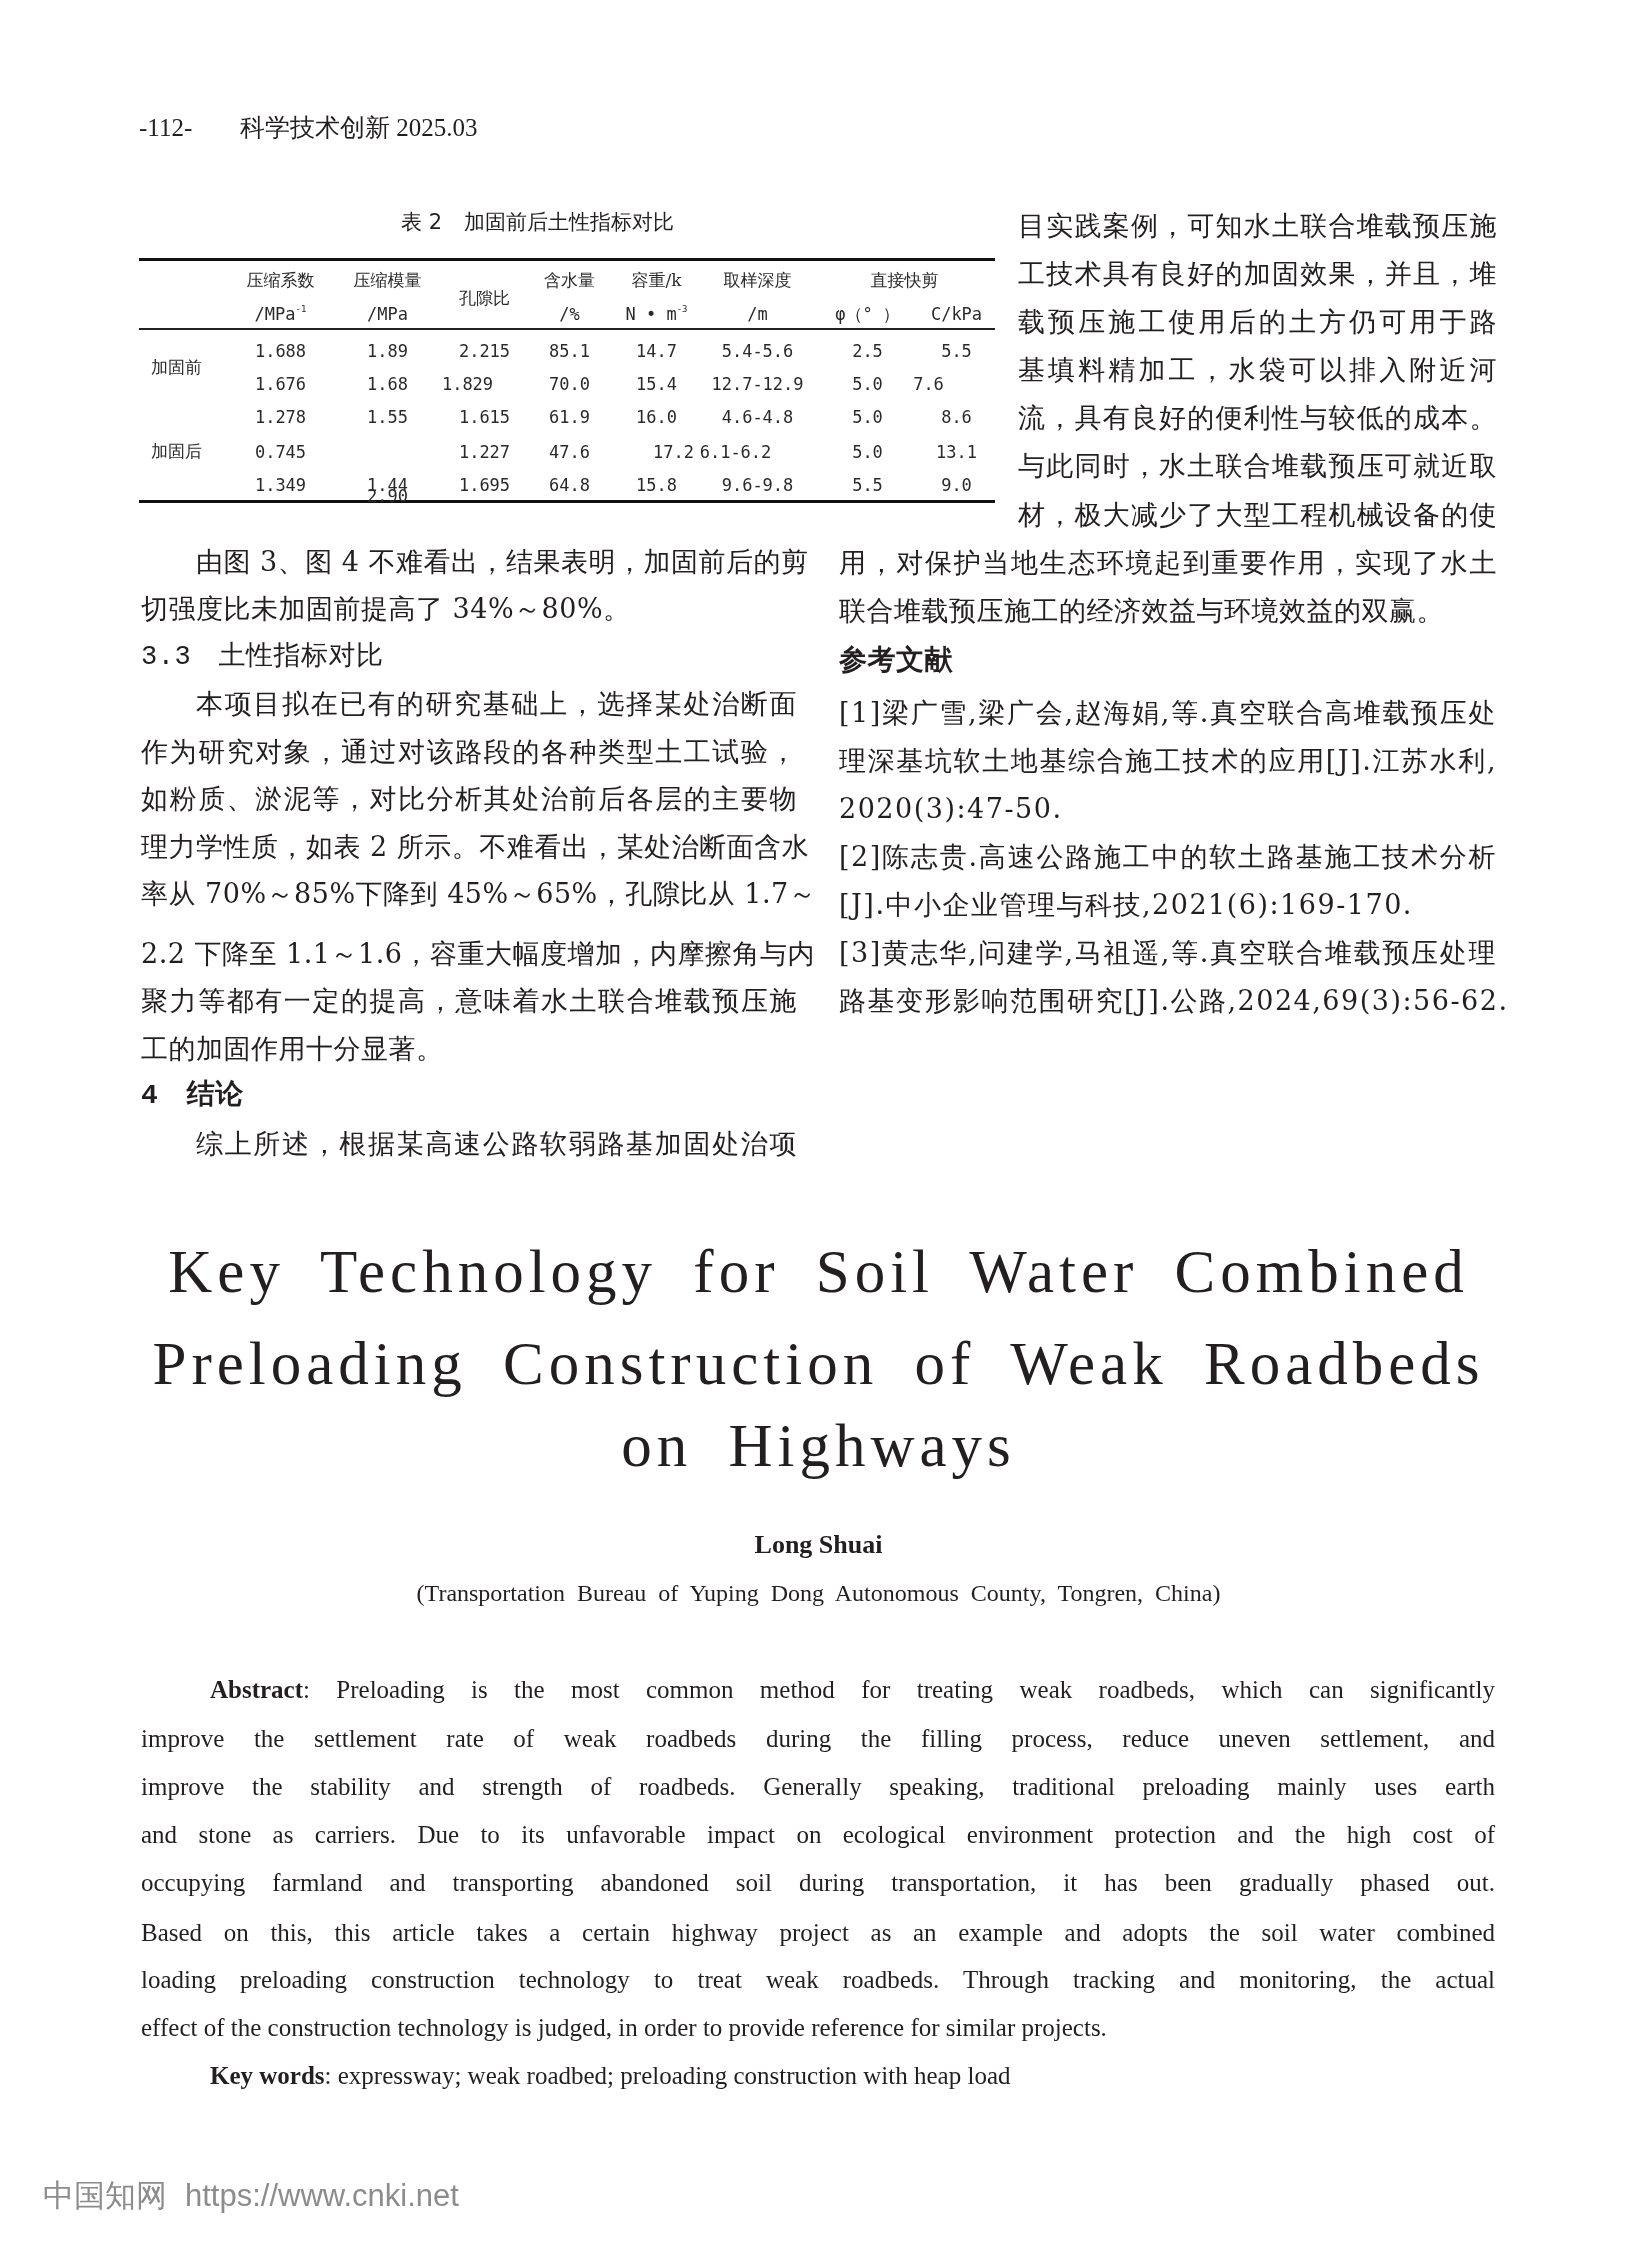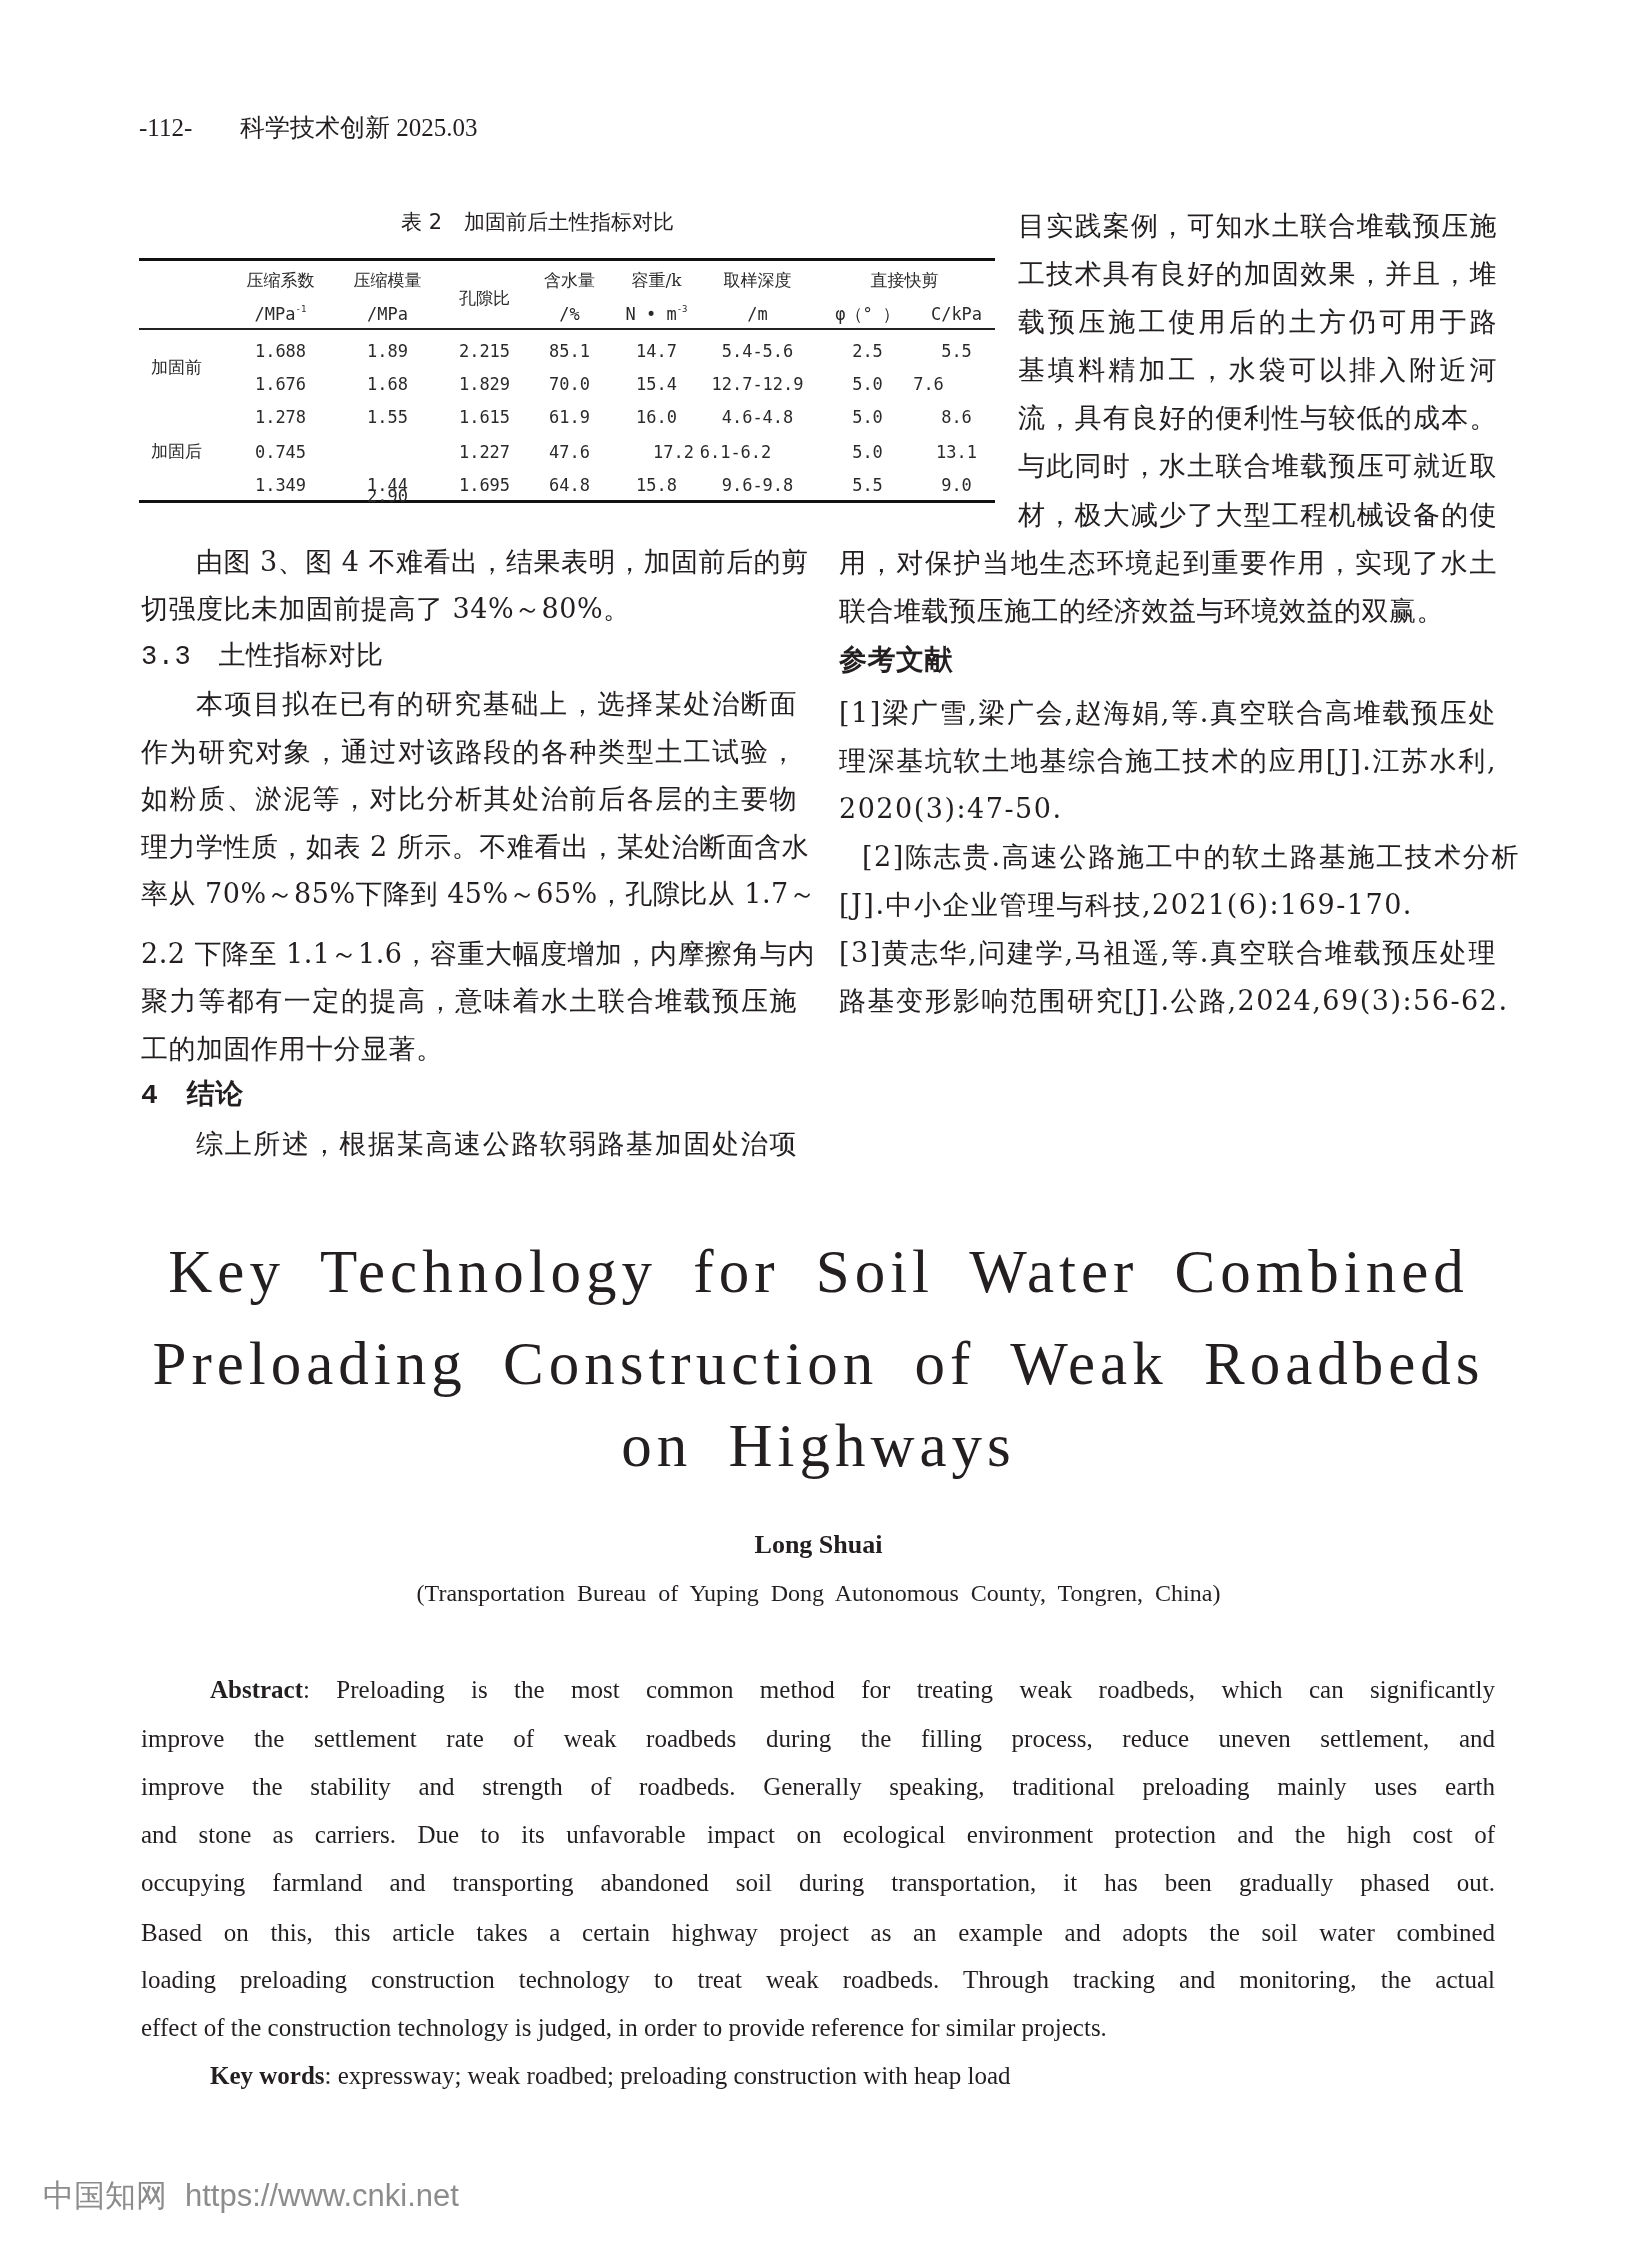--- a/index.html
+++ b/index.html
@@ -70,21 +70,21 @@
       <div class="tcell" style="left: 72px; width: 139px; top: 93px;">1.688</div>
       <div class="tcell" style="left: 179px; width: 139px; top: 93px;">1.89</div>
       <div class="tcell" style="left: 276px; width: 139px; top: 93px;">2.215</div>
       <div class="tcell" style="left: 361px; width: 139px; top: 93px;">85.1</div>
       <div class="tcell" style="left: 448px; width: 139px; top: 93px;">14.7</div>
       <div class="tcell" style="left: 549px; width: 139px; top: 93px;">5.4-5.6</div>
       <div class="tcell" style="left: 659px; width: 139px; top: 93px;">2.5</div>
       <div class="tcell" style="left: 748px; width: 139px; top: 93px;">5.5</div>
       <div class="tcell" style="left: 72px; width: 139px; top: 126px;">1.676</div>
       <div class="tcell" style="left: 179px; width: 139px; top: 126px;">1.68</div>
-      <div class="tcell" style="left: 276px; width: 139px; top: 126px;">1.829</div>
+      <div class="tcell" style="left: 259px; width: 139px; top: 126px;">1.829</div>
       <div class="tcell" style="left: 361px; width: 139px; top: 126px;">70.0</div>
       <div class="tcell" style="left: 448px; width: 139px; top: 126px;">15.4</div>
       <div class="tcell" style="left: 549px; width: 139px; top: 126px;">12.7-12.9</div>
       <div class="tcell" style="left: 659px; width: 139px; top: 126px;">5.0</div>
       <div class="tcell" style="left: 720px; width: 139px; top: 126px;">7.6</div>
       <div class="tcell" style="left: 72px; width: 139px; top: 159px;">1.278</div>
       <div class="tcell" style="left: 179px; width: 139px; top: 159px;">1.55</div>
       <div class="tcell" style="left: 276px; width: 139px; top: 159px;">1.615</div>
       <div class="tcell" style="left: 361px; width: 139px; top: 159px;">61.9</div>
       <div class="tcell" style="left: 448px; width: 139px; top: 159px;">16.0</div>
@@ -135,21 +135,21 @@
     <div class="line" style="left: 1018px; width: 479px; top: 353px;">基填料精加工，水袋可以排入附近河</div>
     <div class="line" style="left: 1018px; width: 479px; top: 401px;">流，具有良好的便利性与较低的成本。</div>
     <div class="line" style="left: 1018px; width: 479px; top: 449px;">与此同时，水土联合堆载预压可就近取</div>
     <div class="line" style="left: 1018px; width: 479px; top: 498px;">材，极大减少了大型工程机械设备的使</div>
     <div class="line" style="left: 839px; width: 658px; top: 546px;">用，对保护当地生态环境起到重要作用，实现了水土</div>
     <div class="line last" style="left: 839px; width: 658px; top: 594px;">联合堆载预压施工的经济效益与环境效益的双赢。</div>
     <div class="line heading bold" style="left: 839px; width: 297px; top: 645px;">参考文献</div>
     <div class="line ref" style="left: 839px; width: 658px; top: 696px;">[1]梁广雪,梁广会,赵海娟,等.真空联合高堆载预压处</div>
     <div class="line ref" style="left: 839px; width: 658px; top: 744px;">理深基坑软土地基综合施工技术的应用[J].江苏水利,</div>
     <div class="line ref last" style="left: 839px; width: 658px; top: 792px;">2020(3):47-50.</div>
-    <div class="line ref" style="left: 839px; width: 658px; top: 840px; margin-left: 23px;">[2]陈志贵.高速公路施工中的软土路基施工技术分析</div>
+    <div class="line ref" style="left: 839px; width: 658px; top: 840px;">[2]陈志贵.高速公路施工中的软土路基施工技术分析</div>
     <div class="line ref last" style="left: 839px; width: 658px; top: 888px;">[J].中小企业管理与科技,2021(6):169-170.</div>
     <div class="line ref" style="left: 839px; width: 658px; top: 936px;">[3]黄志华,问建学,马祖遥,等.真空联合堆载预压处理</div>
     <div class="line ref last" style="left: 839px; width: 658px; top: 984px;">路基变形影响范围研究[J].公路,2024,69(3):56-62.</div>
   </div>
 
 <div id="en-title-wrap">
     <div class="en-title" style="top: 1237px;">Key Technology for Soil Water Combined</div>
     <div class="en-title" style="top: 1329px;">Preloading Construction of Weak Roadbeds</div>
     <div class="en-title" style="top: 1411px;">on Highways</div>
   </div>

